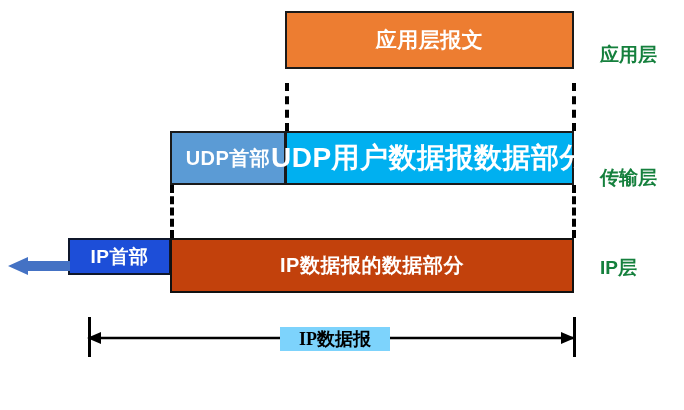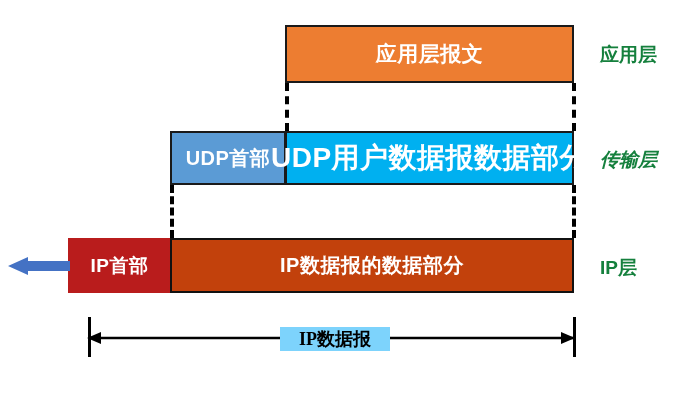--- a/index.html
+++ b/index.html
@@ -28,21 +28,21 @@
     justify-content: center;
     color: #ffffff;
     font-weight: bold;
     letter-spacing: 0.5px;
     white-space: nowrap;
   }
 
   
   #app-bar {
     left: 285px;
-    top: 25px;
+    top: 11px;
     width: 289px;
     height: 58px;
     background: #ED7D31;
     border: 2px solid #1a1a1a;
     font-size: 21px;
   }
 
   
   #udp-header-bar {
     left: 170px;
@@ -61,23 +61,23 @@
     background: #00B0F0;
     border: 2px solid #1a1a1a;
     font-size: 28px;
   }
 
   
   #ip-header-bar {
     left: 68px;
     top: 238px;
     width: 103px;
-    height: 55px;
-    background: #b91c1c;
-    border: 2px solid #b91c1c;
+    height: 37px;
+    background: #1d4ed8;
+    border: 2px solid #0f172a;
     font-size: 19px;
   }
   #ip-data-bar {
     left: 170px;
     top: 238px;
     width: 404px;
     height: 55px;
     background: #c2410c;
     border: 2px solid #111111;
     font-size: 20px;
@@ -86,21 +86,21 @@
   
   .layer-label {
     position: absolute;
     color: #15803d;
     font-size: 19px;
     font-weight: bold;
     white-space: nowrap;
     left: 600px;
   }
   #label-app { top: 42px; }
-  #label-transport { top: 147px; font-style: italic; }
+  #label-transport { top: 165px; }
   #label-ip { top: 255px; }
 
   
   .dashed-v {
     position: absolute;
     width: 0;
     border-left: 4px dashed #000000;
   }
   #dash-left-a   { left: 285px; top: 83px;  height: 48px; }
   #dash-right-a  { left: 572px; top: 83px;  height: 48px; }

